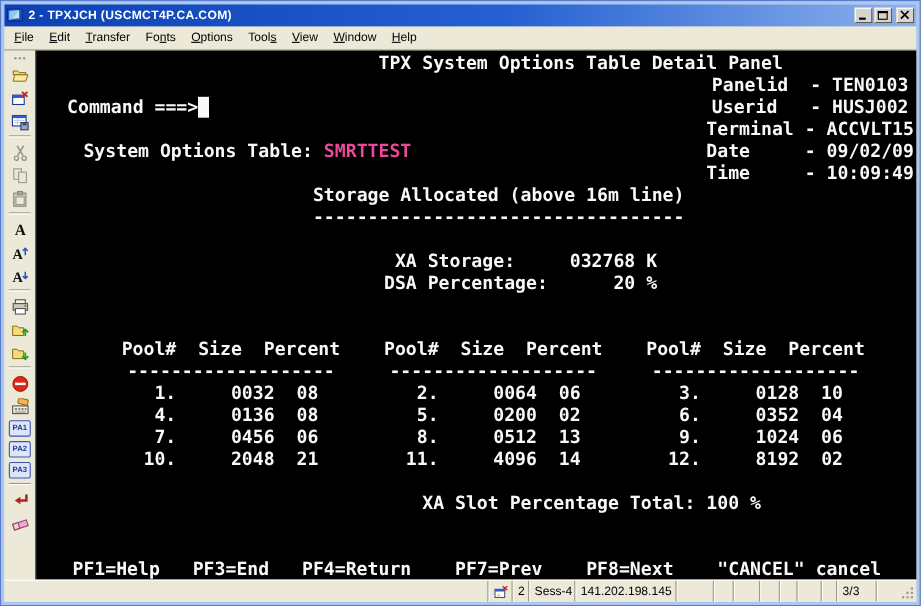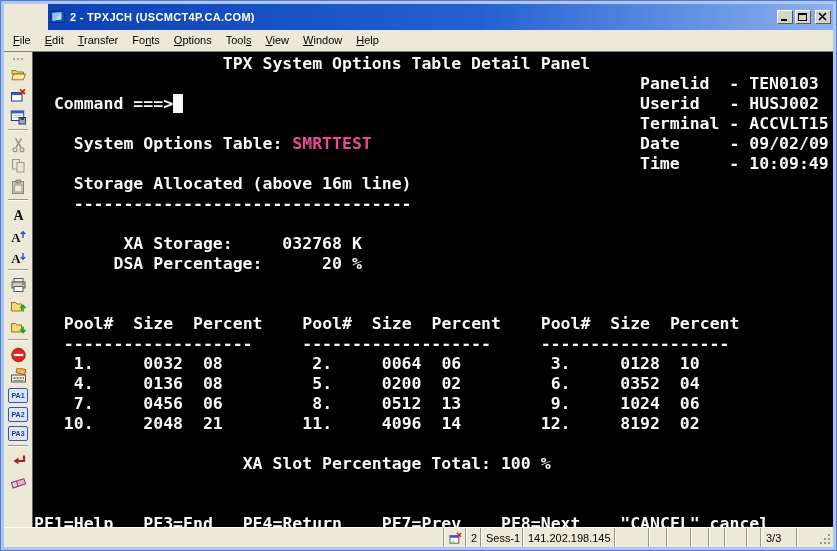--- a/index.html
+++ b/index.html
@@ -1,22 +1,22 @@
 <!DOCTYPE html>
 <html><head>
 <meta charset="utf-8">
 <style>
   html,body{margin:0;padding:0;background:#777;}
   *{box-sizing:border-box;}
   .frame{width:837px;height:551px;background:#aac6f2;border:1px solid #5a7cc8;padding:3px;position:relative;}
   .window{width:100%;height:100%;display:flex;flex-direction:column;background:#ece9d8;}
 
   
-  .titlebar{height:26px;background:linear-gradient(90deg,#0b41b4 0%,#2560d2 55%,#8cb2ec 100%);
-            display:flex;align-items:center;padding:0 2px;flex:0 0 auto;margin-left:44px;}
+  .titlebar{height:20px;background:linear-gradient(90deg,#0b41b4 0%,#2560d2 55%,#8cb2ec 100%);
+            display:flex;align-items:center;padding:0 2px;flex:0 0 auto;}
   .app-icon{width:16px;height:14px;margin-right:2px;flex:0 0 auto;}
   .title{color:#fff;font:bold 11px/1 "Liberation Sans",sans-serif;flex:1;padding-left:2px;letter-spacing:.3px;
          white-space:nowrap;overflow:hidden;}
   .win-buttons{display:flex;gap:2px;align-items:center;}
   .wbtn{width:16px;height:14px;background:#d8d4cc;border:1px solid;border-color:#fff #5a5a5a #5a5a5a #fff;
         display:flex;align-items:center;justify-content:center;padding:0;}
   .wbtn svg{display:block;}
 
   
   .menubar{height:21px;display:flex;align-items:center;font:11px/1 "Liberation Sans",sans-serif;
@@ -32,21 +32,21 @@
   .tb-btn{width:24px;height:21px;display:flex;align-items:center;justify-content:center;}
   .tb-btn svg{width:17px;height:16px;display:block;}
   .tb-sep{width:20px;height:2px;border-top:1px solid #9b998b;border-bottom:1px solid #fff;margin:2px 0 3px;}
   .pa-btn{width:20px;height:15px;border:1px solid #3a56b0;background:#dde6f8;color:#1c3a8c;
           font:bold 7px/1 "Liberation Sans",sans-serif;display:flex;align-items:center;justify-content:center;
           border-radius:2px;margin:2px 0;}
 
   
   .screen{flex:1;background:#000;font:bold 16.5px/20px "DejaVu Sans Mono",monospace;color:#f8f8f8;
           white-space:pre;overflow:hidden;border-left:1px solid #606060;padding:2px 0 0 1px;}
-  .trow{height:20px;}
+  .trow{height:20px;text-align:center;}
   .c-red{color:#ec4899;}
   .c-cursor{background:#f8f8f8;color:#000;}
 
   
   .statusbar{height:20px;display:flex;align-items:stretch;font:11px/18px "Liberation Sans",sans-serif;
              border-top:1px solid #fff;background:#ece9d8;flex:0 0 auto;}
   .sb-spacer{flex:1;}
   .sb-cell{border-left:1px solid #9b998b;box-shadow:inset 1px 0 0 #fff;padding:1px 3px 0 5px;
            white-space:nowrap;overflow:hidden;display:flex;align-items:center;color:#000;}
   .sb-cell svg{display:block;}
@@ -264,21 +264,21 @@
           <span>
             <svg viewBox="0 0 16 14" width="15" height="13">
               <rect x="1" y="4" width="9.5" height="8" fill="#fff" stroke="#38507c"></rect>
               <rect x="1" y="4" width="9.5" height="2.2" fill="#2b5ada"></rect>
               <path d="M8.5 1l4.5 4M13 1L8.5 5" stroke="#d42316" stroke-width="1.4" fill="none"></path>
               <path d="M4.5 8l.8 1.7 1.7.3-1.7.4-.6 1.6-.6-1.6L2.4 10l1.7-.3z" fill="#e8c228"></path>
             </svg>
           </span>
         </div>
         <div class="sb-cell" style="width: 15px;">2</div>
-        <div class="sb-cell" style="width: 42px;">Sess-1</div>
+        <div class="sb-cell" style="width: 42px;">Sess-4</div>
         <div class="sb-cell" style="width: 92px;">141.202.198.145</div>
         <div class="sb-cell" style="width: 34px;"></div>
         <div class="sb-cell" style="width: 18px;"></div>
         <div class="sb-cell" style="width: 24px;"></div>
         <div class="sb-cell" style="width: 18px;"></div>
         <div class="sb-cell" style="width: 16px;"></div>
         <div class="sb-cell" style="width: 22px;"></div>
         <div class="sb-cell" style="width: 14px;"></div>
         <div class="sb-cell" style="width: 36px;">3/3</div>
         <div class="sb-cell" style="width: 20px;"></div>

